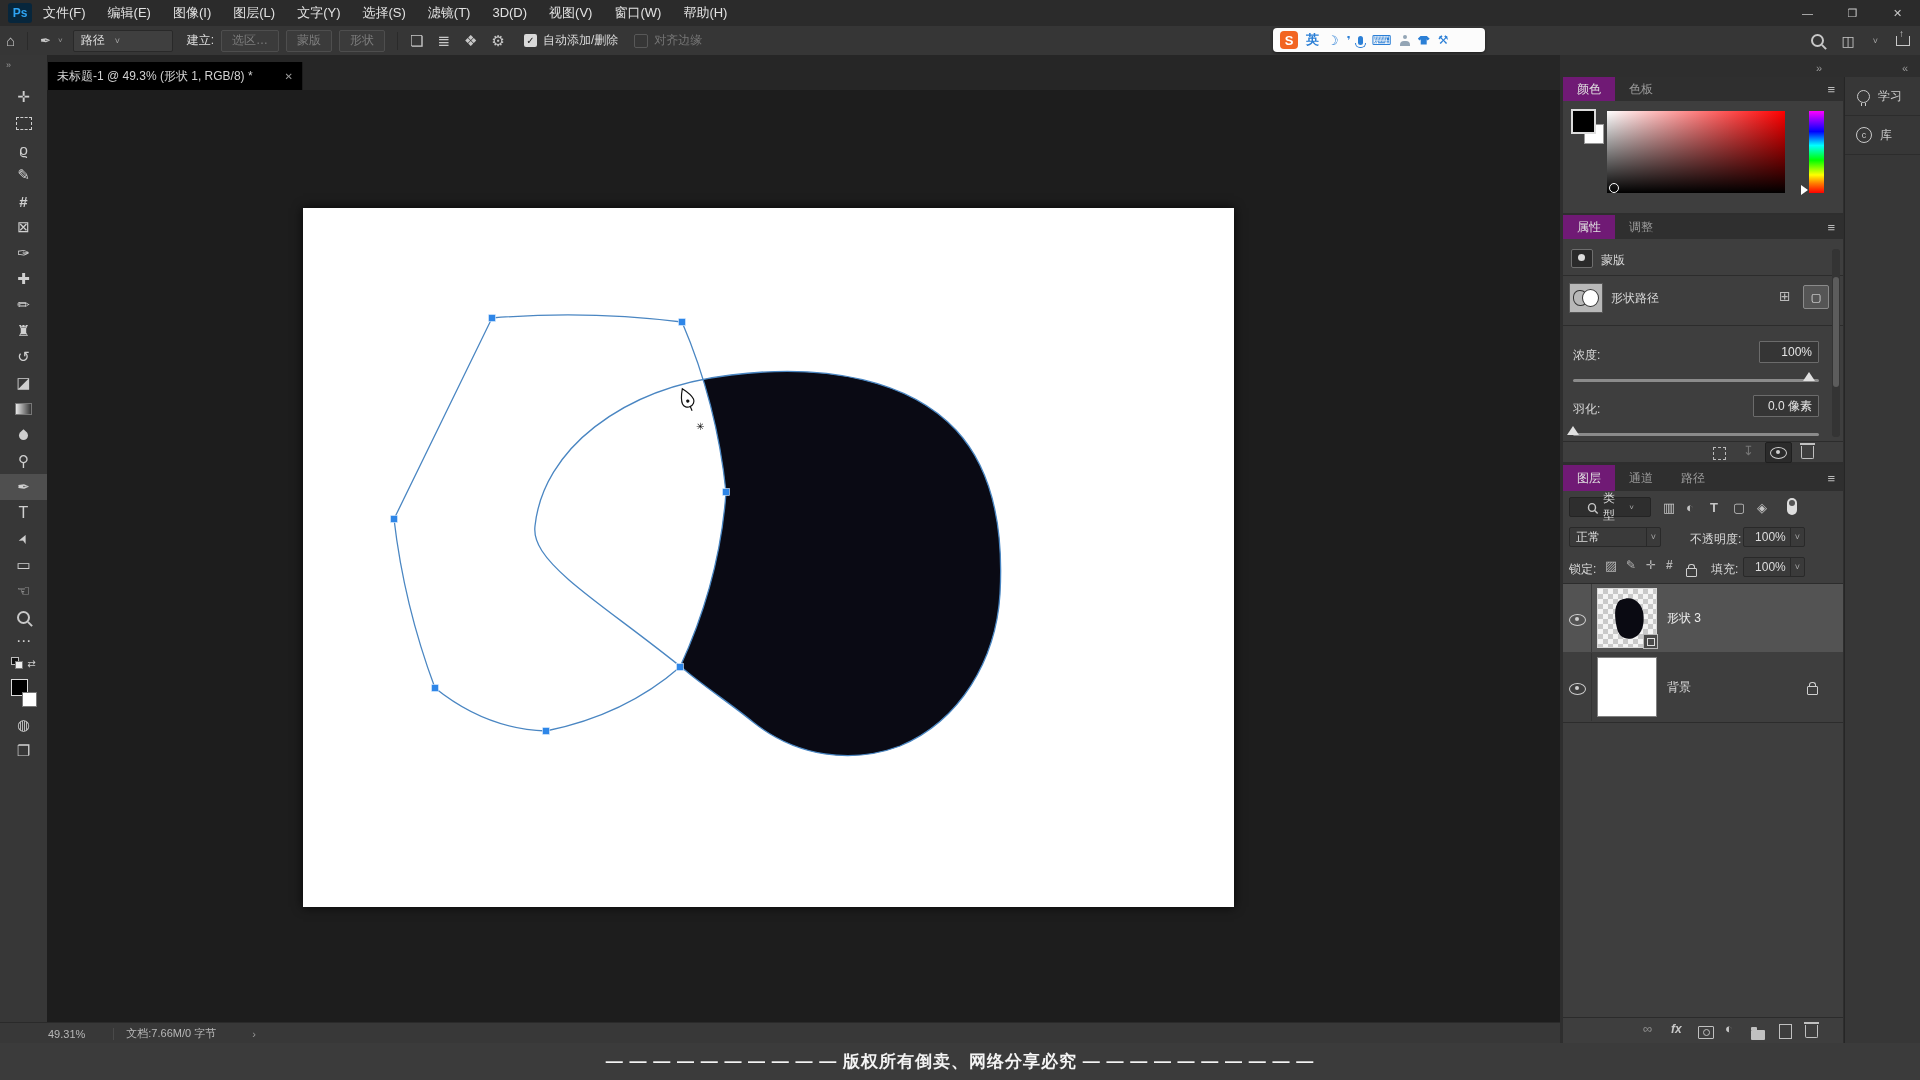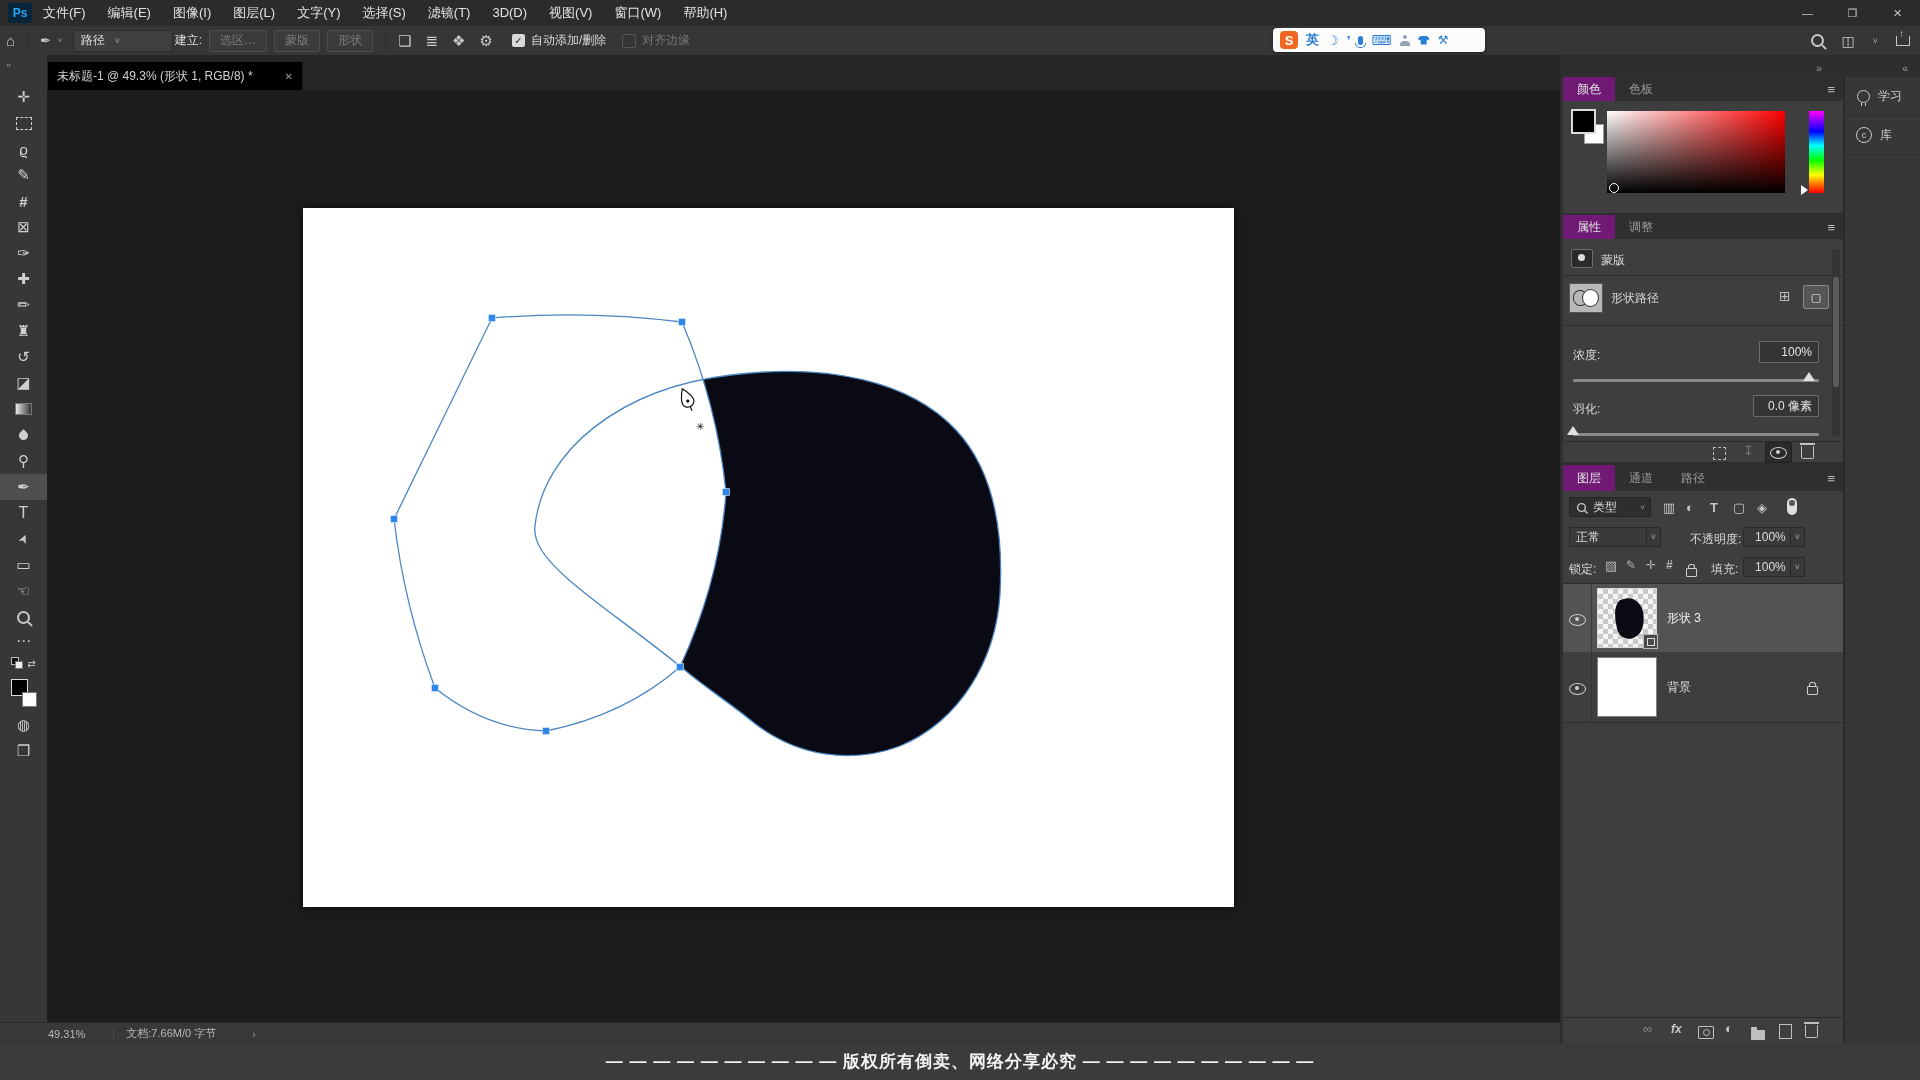--- a/index.html
+++ b/index.html
@@ -135,21 +135,21 @@
 
 <div id="optionsbar">
   <span class="ob-ic" style="margin-left:6px">⌂</span>
   <span class="vsep"></span>
   <span class="ob-ic" style="font-size:13px">✒</span>
   <span style="font-size:8px;color:#999">˅</span>
   <div class="sel" style="width:84px;margin-left:10px">
     <span>路径</span>
     <span class="chev">˅</span>
   </div>
-  <span class="lbl" style="margin-left:2px">建立:</span>
+  <span class="lbl" style="margin-left:14px">建立:</span>
   <div class="obtn">
       <span>选区…</span>
     </div>
   <div class="obtn">
       <span>蒙版</span>
     </div>
   <div class="obtn">
       <span>形状</span>
     </div>
   <span class="vsep" style="margin-left:12px"></span>
@@ -373,21 +373,21 @@
       </div>
   </div>
 
   <div class="panel" style="top:410px;height:578px">
     <div class="tabstrip" style="height:26px">
       <span class="ptab active">图层</span>
       <span class="ptab">通道</span>
       <span class="ptab">路径</span>
       <span class="ham">≡</span>
     </div>
-    <div class="abs" style="left:6px;top:32px;width:82px;height:20px;background:#2e2e2e;border:1px solid #242424;border-radius:2px;display:flex;align-items:center;gap:5px;padding:0 5px;box-sizing:border-box">
+    <div class="abs" style="left:6px;top:32px;width:82px;height:20px;background:#2e2e2e;border:1px solid #242424;border-radius:2px;display:flex;align-items:center;gap:5px;padding:0 16px;box-sizing:border-box">
       <span class="magi" style="transform:scale(.7)"></span>
       <span style="font-size:12px;color:#ddd">类型</span>
       <span style="margin-left:auto;font-size:8px;color:#aaa">˅</span>
     </div>
     <span class="abs" style="left:100px;top:35px;font-size:13px;color:#c5c5c5">▥</span>
     <span class="abs" style="left:123px;top:35px;font-size:13px;color:#c5c5c5">◐</span>
     <span class="abs" style="left:147px;top:35px;font-size:13px;color:#c5c5c5;font-weight:bold">T</span>
     <span class="abs" style="left:170px;top:35px;font-size:13px;color:#c5c5c5">▢</span>
     <span class="abs" style="left:194px;top:35px;font-size:13px;color:#c5c5c5">◈</span>
     <span class="abs" style="left:224px;top:33px"><span class="pill"></span></span>

